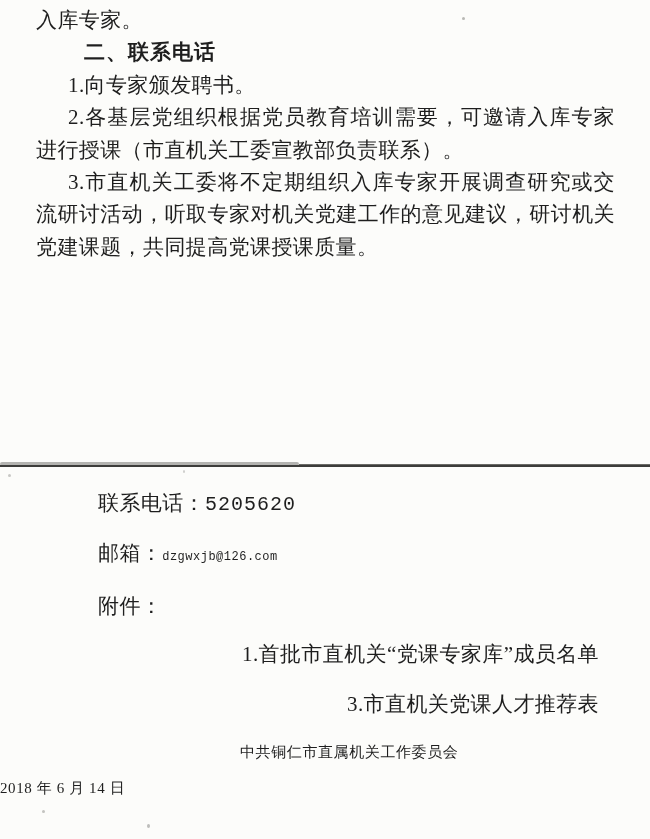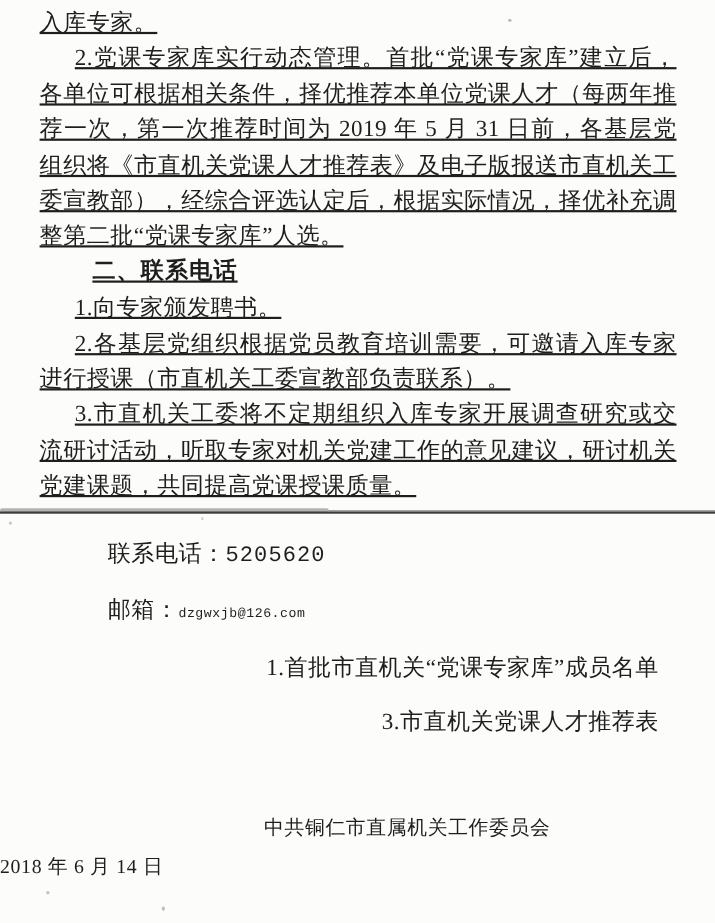--- a/index.html
+++ b/index.html
@@ -19,21 +19,21 @@
   .body-text {
     position: absolute;
     top: 4px; left: 36px;
     width: 579px;
     font-size: 21px;
     line-height: 32.4px;
     letter-spacing: 0.4px;
     text-align: justify;
     text-justify: inter-ideograph;
   }
-  .body-text p { margin: 0; text-decoration: underline; }
+  .body-text p { margin: 0; }
   .para-indent { text-indent: 32px; }
   .section-heading {
     font-family: "Liberation Sans", "DejaVu Sans", sans-serif;
     font-weight: bold;
     font-size: 21px;
     line-height: 32.4px;
     text-indent: 48px;
     letter-spacing: 1px;
     margin: 0;
   }
@@ -68,21 +68,21 @@
     font-size: 20px; letter-spacing: 1px;
   }
   .mono-sm {
     font-family: "Liberation Mono", "DejaVu Sans Mono", monospace;
     font-size: 12px; letter-spacing: 0.5px;
   }
   
   .signature {
     position: absolute; top: 736px; left: 0;
     width: 536px;
-    font-size: 18px;
+    font-size: 15px;
     letter-spacing: 0.6px;
   }
   .sig-org { margin: 0 0 0 240px; line-height: 32px; }
   .sig-date { margin: 4px 92px 0 0; line-height: 32px; }
   
   .speck {
     position: absolute; background: #8a8a86; border-radius: 50%;
   }
   .speck.s1 { left: 462px; top: 17px;  width: 3px; height: 3px; opacity: .6; }
   .speck.s2 { left: 42px;  top: 810px; width: 3px; height: 3px; opacity: .5; }
@@ -90,36 +90,36 @@
   .speck.s4 { left: 183px; top: 470px; width: 2px; height: 3px; opacity: .4; }
   .speck.s5 { left: 8px;   top: 474px; width: 3px; height: 3px; opacity: .45; }
 </style>
 </head>
 <body>
 
 <div class="page">
 
   <div class="body-text">
     <p>入库专家。</p>
-    <p class="para-indent">2.党课专家库实行动态管理。首批“党课专家库”建立后，各单位可根据相关条件，择优推荐本单位党课人才（每两年推荐一次，第一次推荐时间为 2019 年 5 月 31 日前，各基层党组织将《市直机关党课人才推荐表》及电子版报送市直机关工委宣教部），经综合评选认定后，根据实际情况，择优补充调整第二批“党课专家库”人选。</p>
     <p class="section-heading">二、联系电话</p>
     <p class="para-indent">1.向专家颁发聘书。</p>
     <p class="para-indent">2.各基层党组织根据党员教育培训需要，可邀请入库专家进行授课（市直机关工委宣教部负责联系）。</p>
     <p class="para-indent">3.市直机关工委将不定期组织入库专家开展调查研究或交流研讨活动，听取专家对机关党建工作的意见建议，研讨机关党建课题，共同提高党课授课质量。</p>
   </div>
 
   <div class="fold-line">
     <div class="fuzz"></div>
     <div class="core"></div>
     <div class="core-right"></div>
   </div>
 
   <div class="lower">
     <p class="contact-line"><span>联系电话：</span><span class="mono-lg">5205620</span></p>
     <p class="contact-line"><span>邮箱：</span><span class="mono-sm">dzgwxjb@126.com</span></p>
+    <p class="contact-line">附件：</p>
     <p class="attach-line">1.首批市直机关“党课专家库”成员名单</p>
     <p class="attach-line">3.市直机关党课人才推荐表</p>
   </div>
 
   <div class="signature">
     <p class="sig-org">中共铜仁市直属机关工作委员会</p>
     <p class="sig-date">2018 年 6 月 14 日</p>
   </div>
 
   <div class="speck s1"></div>

